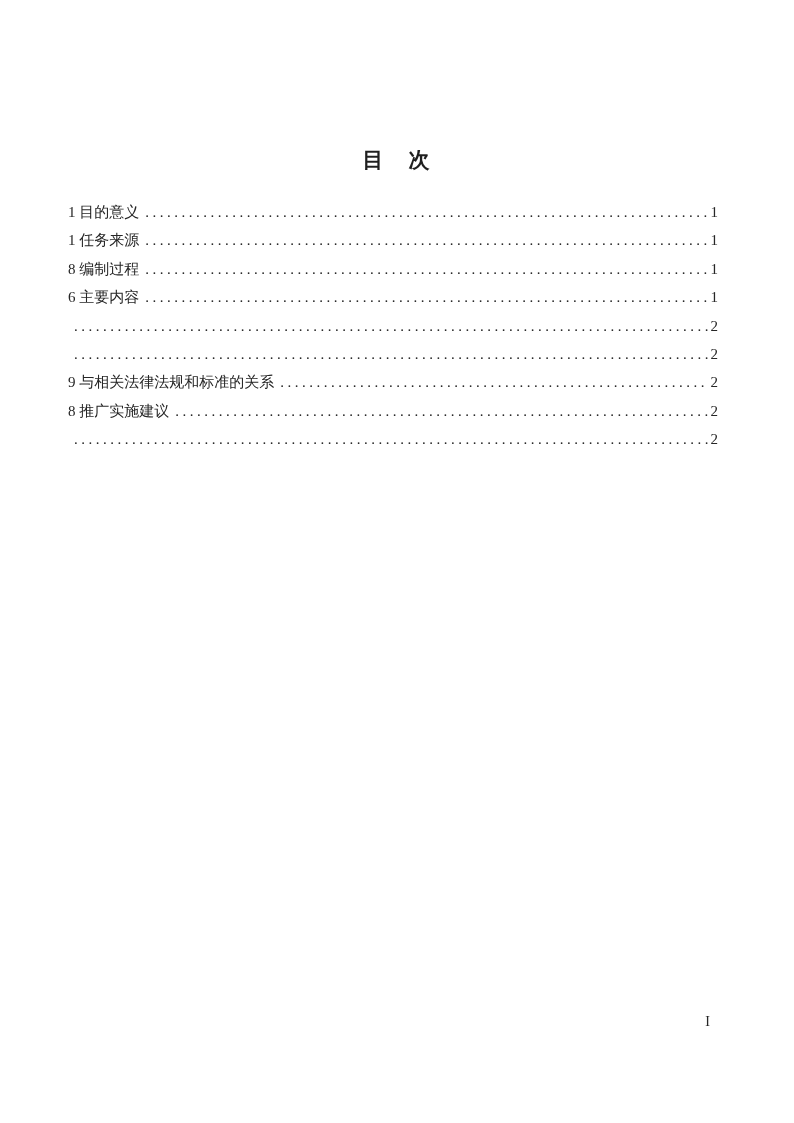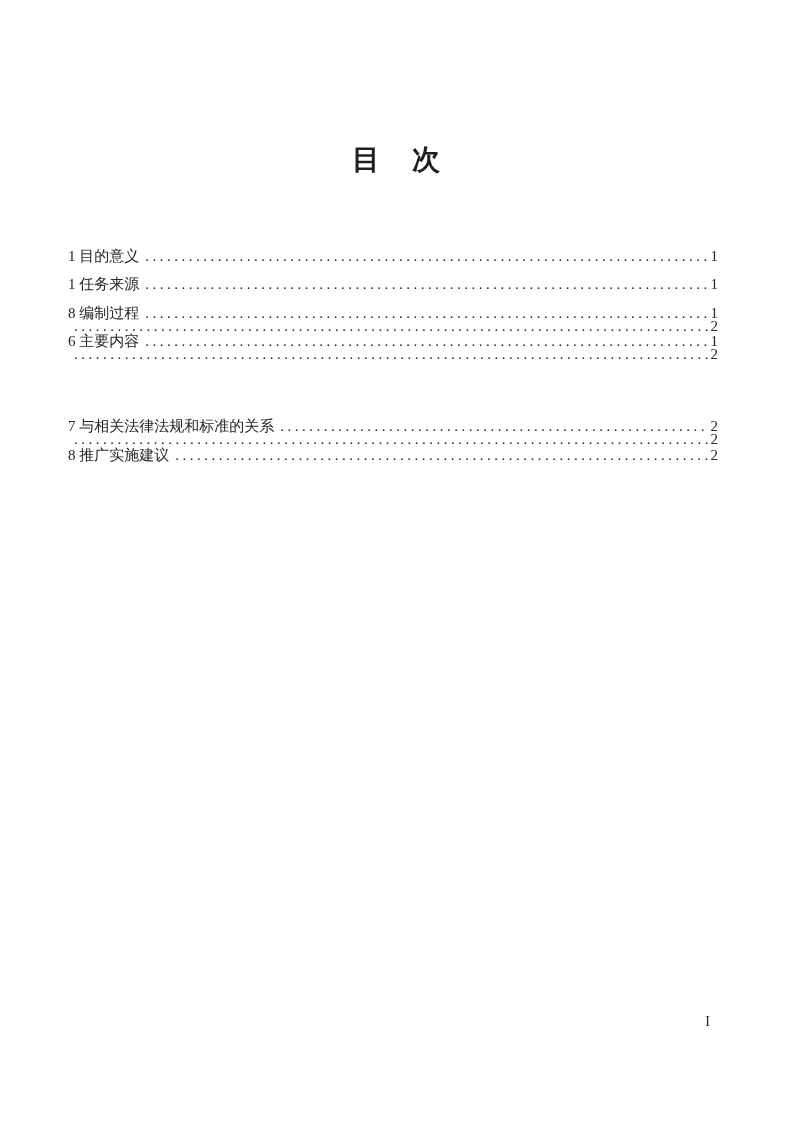--- a/index.html
+++ b/index.html
@@ -22,21 +22,21 @@
     overflow: hidden;
   }
   .doc-title {
     position: absolute;
     top: 146px;
     left: 0;
     width: 100%;
     text-align: center;
     font-family: "Liberation Sans", "DejaVu Sans", sans-serif;
     font-weight: bold;
-    font-size: 28px;
+    font-size: 21px;
     line-height: 27px;
     color: #1f1f1f;
     letter-spacing: 2px;
   }
   .toc {
     position: absolute;
     top: 198px;
     left: 68px;
     right: 76px;
   }
@@ -44,21 +44,20 @@
     display: flex;
     align-items: baseline;
     height: 28.4px;
     line-height: 28.4px;
     font-size: 15px;
     cursor: default;
   }
   .toc-label {
     flex-shrink: 0;
     white-space: nowrap;
-    margin-top: 44px;
   }
   .toc-dots {
     flex: 1;
     overflow: hidden;
     white-space: nowrap;
     letter-spacing: 3.5px;
     margin: 0 2px 0 6px;
   }
   .toc-page {
     flex-shrink: 0;
@@ -109,21 +108,21 @@
       <span class="toc-dots">............................................................................................................................................................................................................................................................................................................</span>
       <span class="toc-page">2</span>
     </div>
 
     <div class="toc-row">
       <span class="toc-dots">............................................................................................................................................................................................................................................................................................................</span>
       <span class="toc-page">2</span>
     </div>
 
     <div class="toc-row">
-      <span class="toc-label">7 与相关法律法规和标准的关系</span>
+      <span class="toc-label">9 与相关法律法规和标准的关系</span>
       <span class="toc-dots">............................................................................................................................................................................................................................................................................................................</span>
       <span class="toc-page">2</span>
     </div>
 
     <div class="toc-row">
       <span class="toc-label">8 推广实施建议</span>
       <span class="toc-dots">............................................................................................................................................................................................................................................................................................................</span>
       <span class="toc-page">2</span>
     </div>
 

